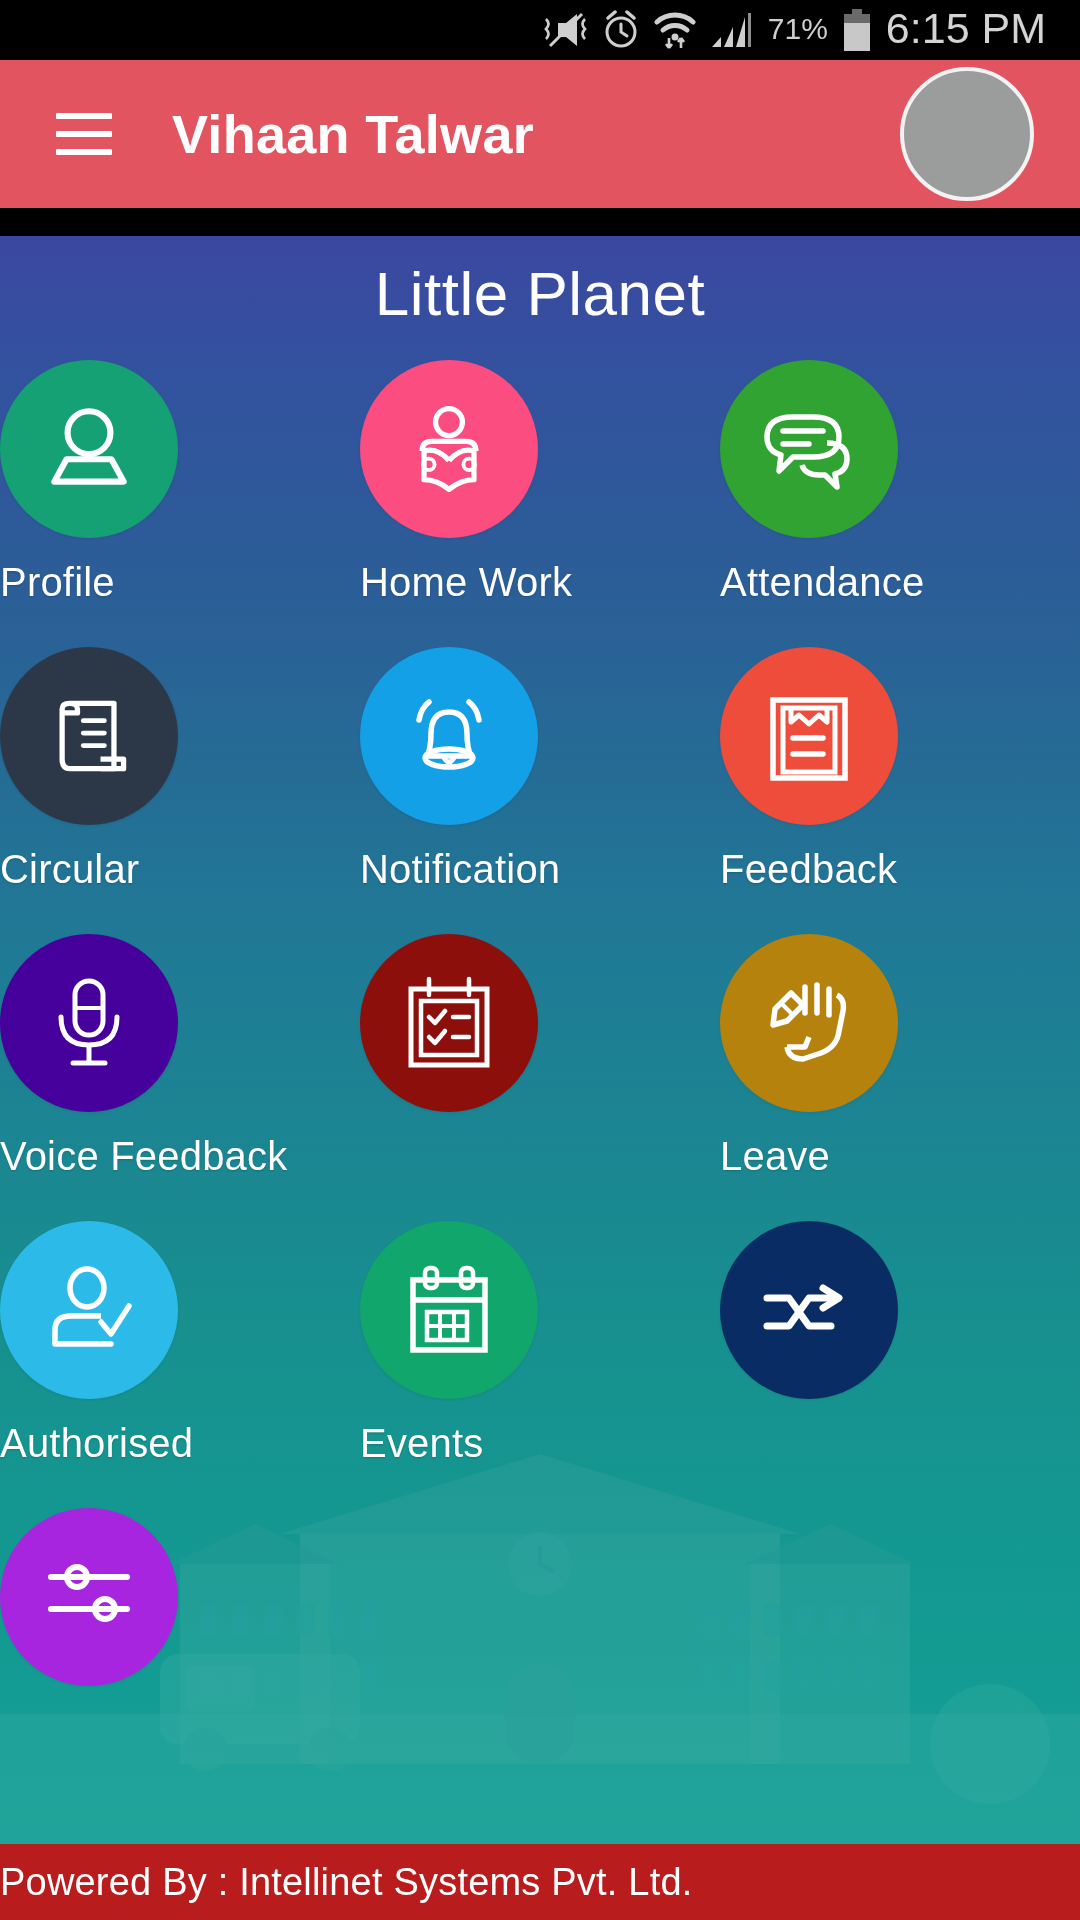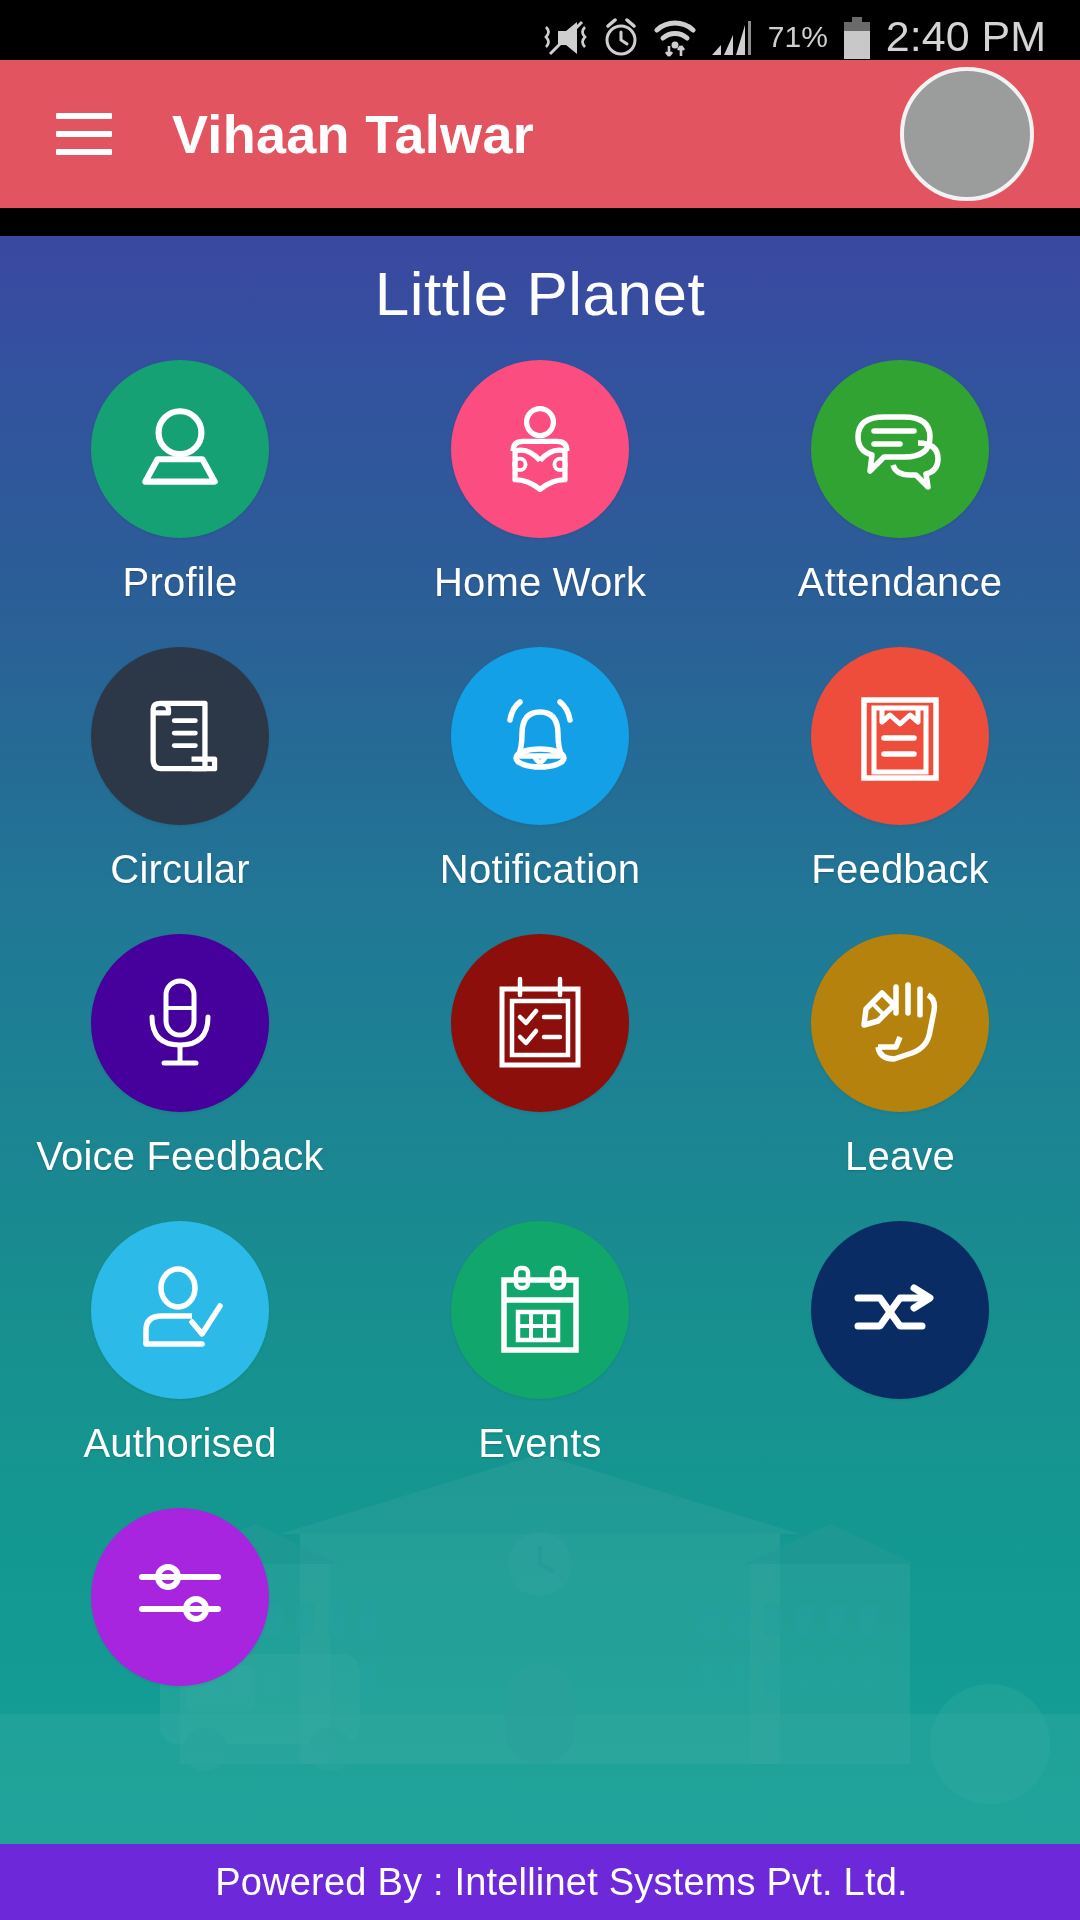--- a/index.html
+++ b/index.html
@@ -8,21 +8,21 @@
     background:#000;
     font-family:"Liberation Sans", sans-serif;
     overflow:hidden;
   }
   #app { position:relative; width:1080px; height:1920px; overflow:hidden; }
 
   
   .statusbar{
     position:absolute; top:0; left:0; width:1060px; height:60px;
     background:#000; display:flex; align-items:center;
-    justify-content:flex-end; padding-right:14px; gap:14px;margin-top:8px;
+    justify-content:flex-end; padding-right:14px; gap:14px;
   }
   .statusbar .sicon{ display:flex; align-items:center; }
   .statusbar svg{ display:block; }
   .sb-time{
     color:#d4d4d4; font-size:43px; letter-spacing:0px; line-height:1;
     font-family:"Liberation Sans", sans-serif; padding-bottom:3px;
   }
   .sb-pct{ color:#cfcfcf; font-size:30px; line-height:1; padding-bottom:2px;}
 
   
@@ -62,39 +62,39 @@
     position:absolute; top:22px; left:0; width:1080px; text-align:center;
     color:#fdfdfd; font-size:62px; font-weight:400; letter-spacing:0.5px;
   }
 
   .grid{
     position:absolute; top:124px; left:0; width:1080px;
     display:grid; grid-template-columns:repeat(3,1fr);
     row-gap:42px;
   }
   .tile{
-    display:flex; flex-direction:column; align-items:center;
+    display:flex; flex-direction:column; 
     cursor:pointer; user-select:none;
   }
   .bubble{
     width:178px; height:178px; border-radius:50%;
     display:flex; align-items:center; justify-content:center;
     box-shadow:0 1px 3px rgba(0,0,0,.08);
   }
   .bubble svg{ display:block; }
   .tile-label{
     margin-top:22px; color:#ffffff; font-size:40px;
     font-weight:400; letter-spacing:0.2px; white-space:nowrap;
     text-shadow:0 1px 2px rgba(0,0,0,.18);
   }
 
   
   .footer{
     position:absolute; bottom:0; left:0; width:1080px; height:76px;
-    background:#6d28d9; display:flex; align-items:center; justify-content:center;padding-left:43px;
+    background:#b91c1c; display:flex; align-items:center; justify-content:flex-start;
   }
   .footer-text{
     color:#ffffff; font-size:38px; font-weight:400; letter-spacing:0.2px;
   }
 </style>
 </head>
 <body>
 
 <div id="app">
 
@@ -133,21 +133,21 @@
       </svg>
     </span>
     <span class="sb-pct">71%</span>
     <span class="sicon">
       <svg width="30" height="44" viewBox="0 0 30 44">
         <rect x="10" y="1" width="10" height="6" fill="#6a6a6a"></rect>
         <rect x="2" y="6" width="26" height="10" fill="#6a6a6a"></rect>
         <rect x="2" y="15" width="26" height="28" fill="#c8c8c8"></rect>
       </svg>
     </span>
-    <span class="sb-time">2:40 PM</span>
+    <span class="sb-time">6:15 PM</span>
   </div>
 
   <div class="header">
     <div class="hamburger">
       <i></i>
         <i></i>
         <i></i>
     </div>
     <div class="app-user">Vihaan Talwar</div>
     <div class="avatar"></div>

